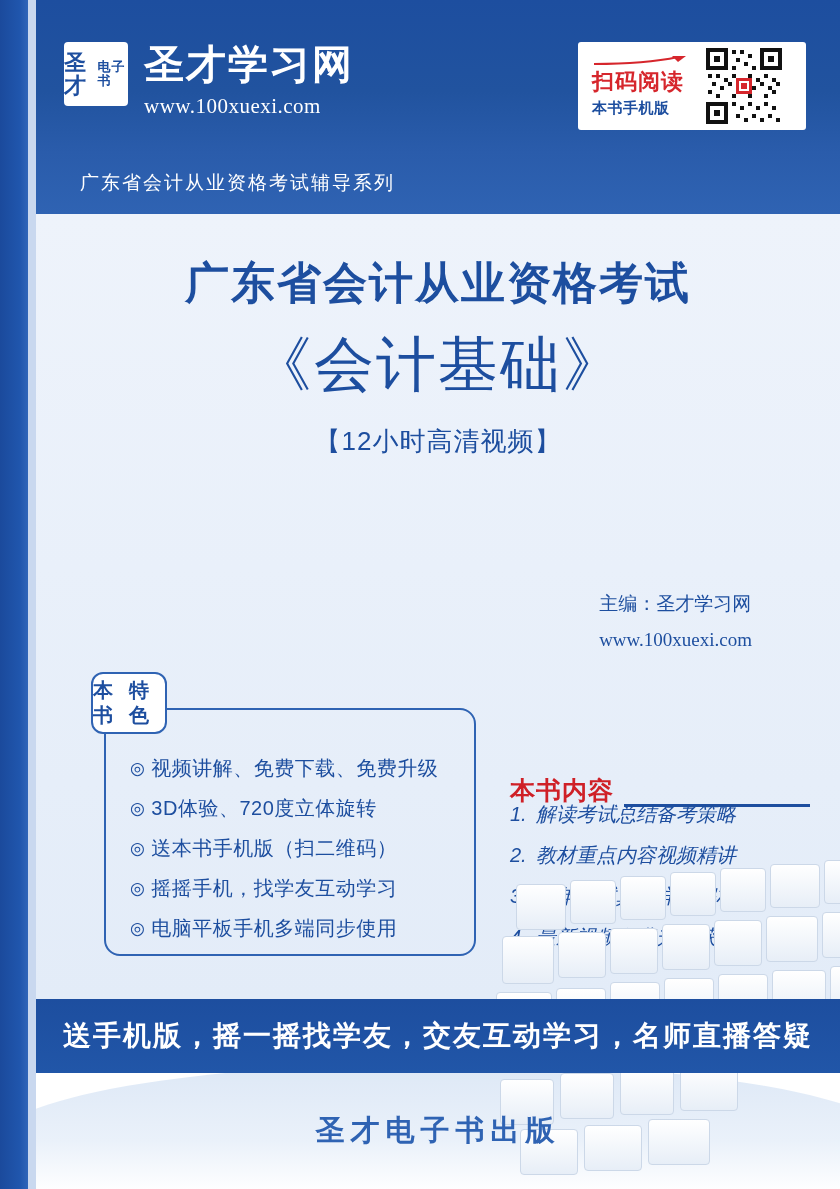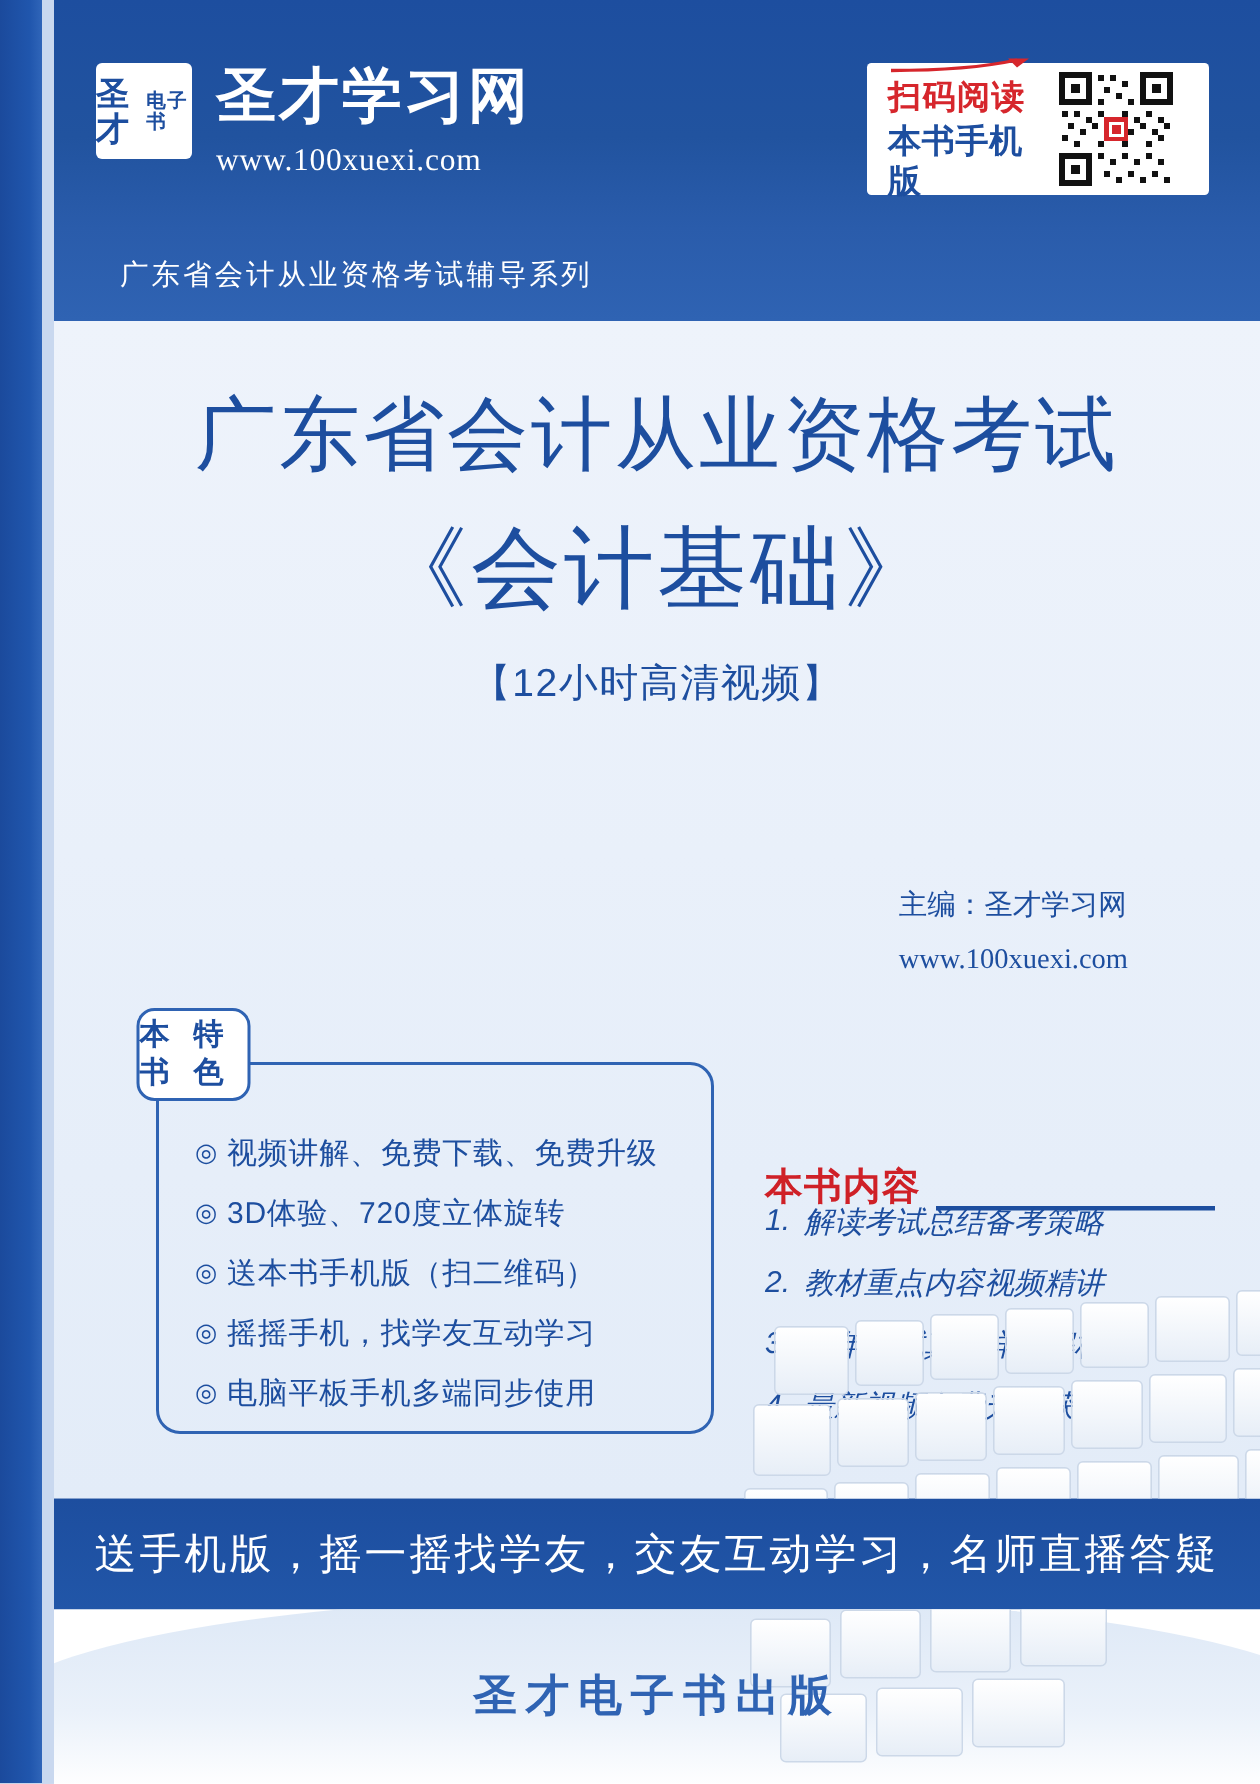--- a/index.html
+++ b/index.html
@@ -103,21 +103,21 @@
   .qr-arrow svg { display:block; }
   .qr-l1 {
     color: #d6262c;
     font-size: 22px;
     font-weight: 700;
     letter-spacing: 1px;
     line-height: 1.2;
   }
   .qr-l2 {
     color: #1d4e9f;
-    font-size: 22px;
+    font-size: 15px;
     font-weight: 700;
     letter-spacing: 0.5px;
     line-height: 1.2;
     margin-top: 3px;
   }
   .qr-code {
     width: 80px; height: 80px;
     margin-left: 6px;
     position: relative;
   }
@@ -149,22 +149,22 @@
 
   
   .title-wrap {
     position: absolute;
     left: 0; top: 40px;
     width: 804px;
     text-align: center;
     color: #1b3f86;
   }
   .t-line1 {
-    font-size: 54px;
-    font-weight: 400;
+    font-size: 44px;
+    font-weight: 700;
     letter-spacing: 2px;
     color: #1d4e9f;
   }
   .t-line2 {
     font-size: 60px;
     font-weight: 400;
     letter-spacing: 2px;
     margin-top: 12px;
     color: #1d4e9f;
   }
@@ -307,21 +307,21 @@
     left: 36px; top: 999px;
     width: 804px; height: 74px;
     background: linear-gradient(to bottom, #1d4e9f 0%, #2156a8 100%);
     display: flex;
     align-items: center;
     justify-content: center;
   }
   .banner-text {
     color: #ffffff;
     font-size: 28px;
-    font-weight: 400;
+    font-weight: 700;
     letter-spacing: 2px;
   }
 
   
   .footer {
     position: absolute;
     left: 36px; top: 1073px;
     width: 804px; height: 116px;
     background: #ffffff;
     overflow: hidden;

